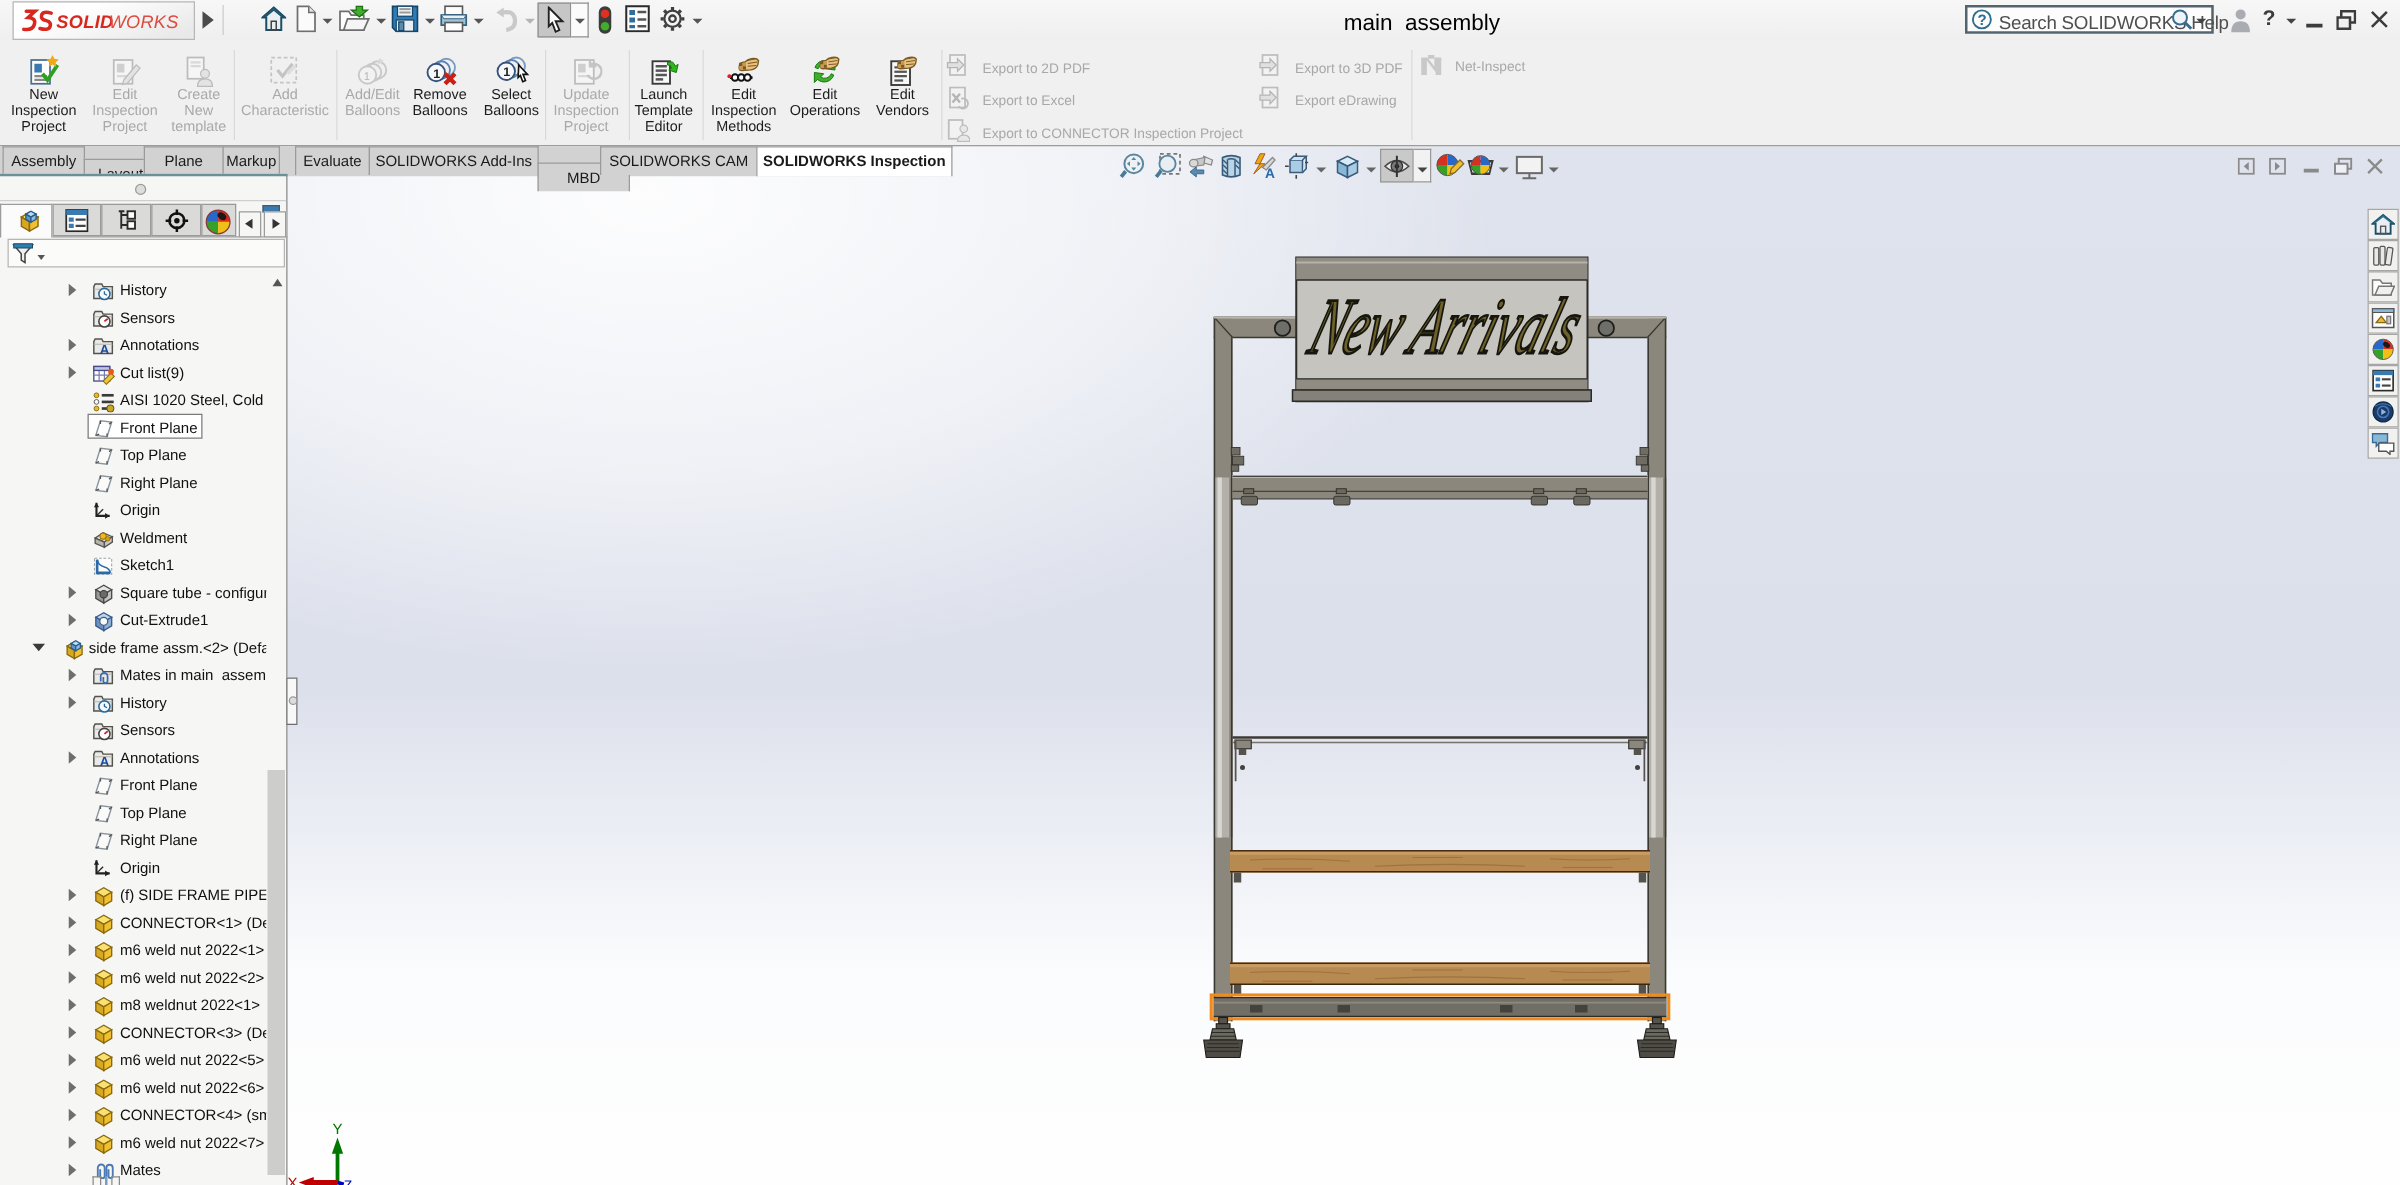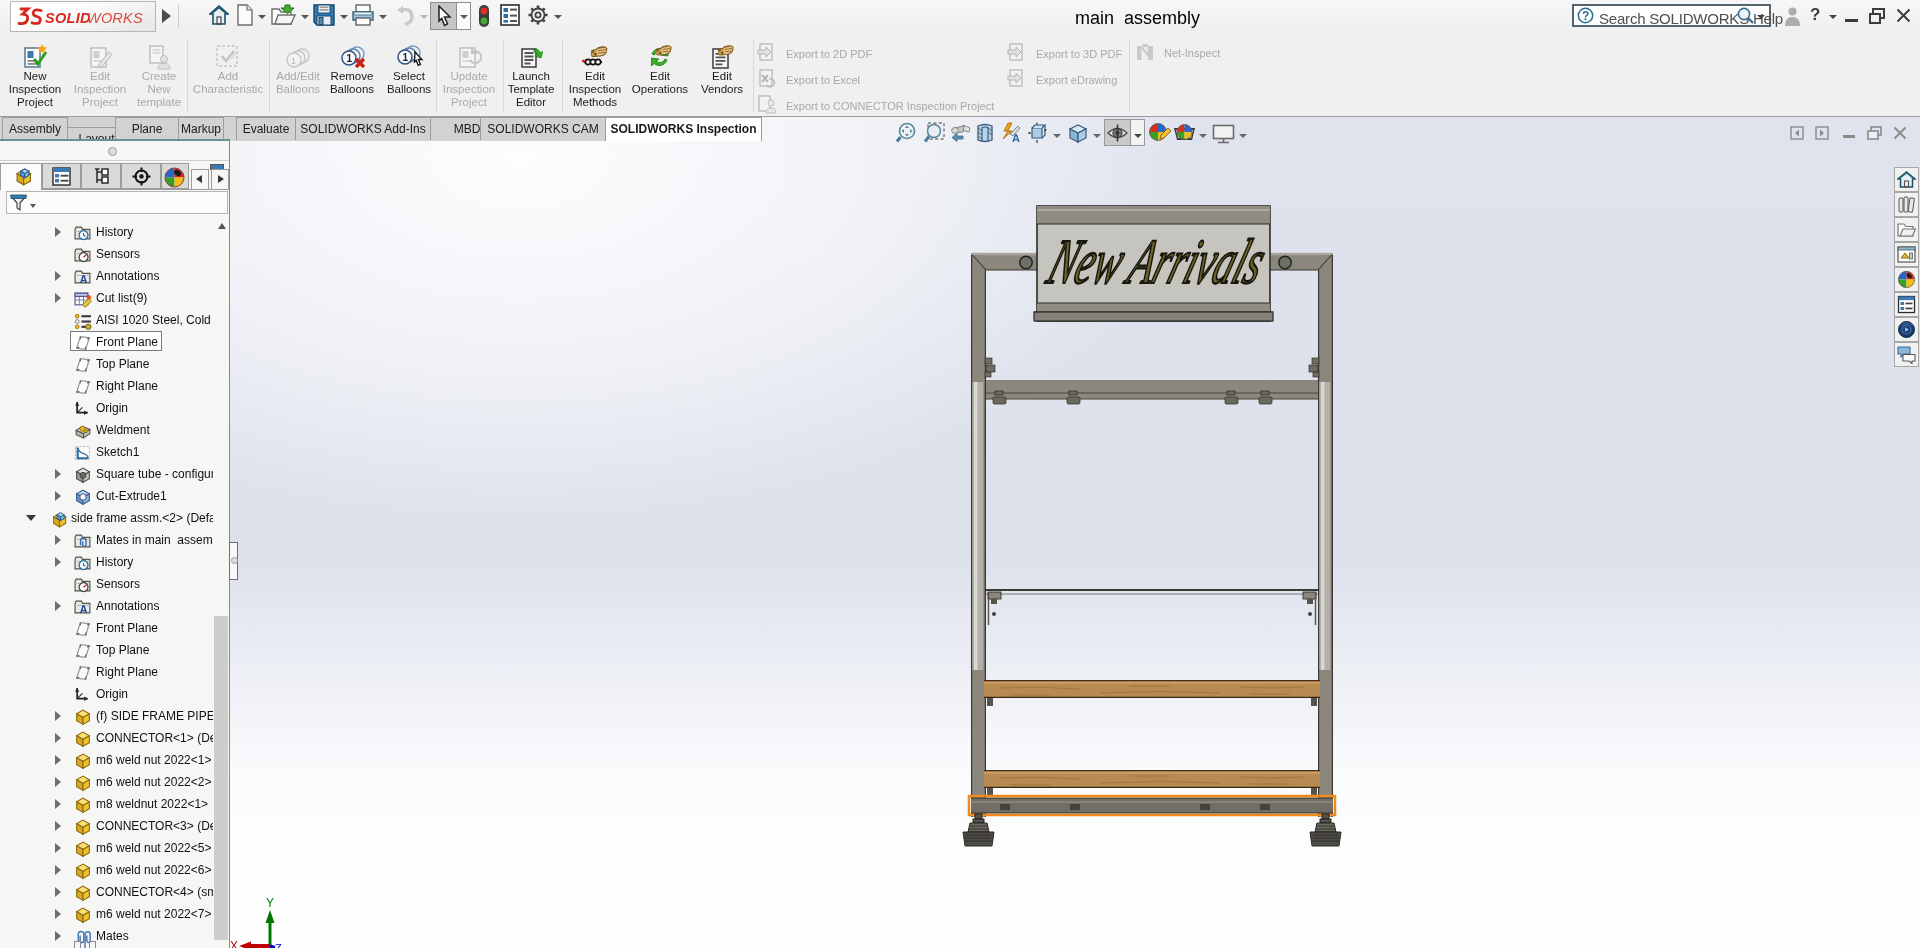--- a/index.html
+++ b/index.html
@@ -325,21 +325,21 @@
         <rect x="6.5" y="1" width="5" height="3" fill="#c9c9c9"></rect>
       </svg><span style="margin-left:10px">Net-Inspect</span></div>
 
 <div class="abs" id="tabstrip"></div>
 <div class="ctab" style="left:2px;top:117px;width:66px">Assembly</div>
 <div class="ctab" style="left:67px;top:127px;width:59px">Layout</div>
 <div class="ctab" style="left:115px;top:117px;width:64px">Plane</div>
 <div class="ctab" style="left:178px;top:117px;width:46px">Markup</div>
 <div class="ctab" style="left:236px;top:117px;width:60px">Evaluate</div>
 <div class="ctab" style="left:295px;top:117px;width:136px">SOLIDWORKS Add-Ins</div>
-<div class="ctab" style="left:430px;top:117px;width:74px">MBD</div>
+<div class="ctab" style="left:430px;top:130px;width:74px">MBD</div>
 <div class="ctab" style="left:480px;top:117px;width:126px">SOLIDWORKS CAM</div>
 <div class="ctab act" style="left:605px;top:117px;width:157px">SOLIDWORKS Inspection</div>
 
 <div class="abs" id="panel"></div>
 <svg width="0" height="0" style="position:absolute">
 <defs>
 <g id="fold">
           <path d="M1 5 L2 3 L7 3 L8 5 L15 5 L15 14 L1 14 Z" fill="#e9e9e7" stroke="#55524a" stroke-width="1.1"></path>
           <path d="M1 7 L15 7" stroke="#b5b3ae" stroke-width="0.8"></path>
         </g>

